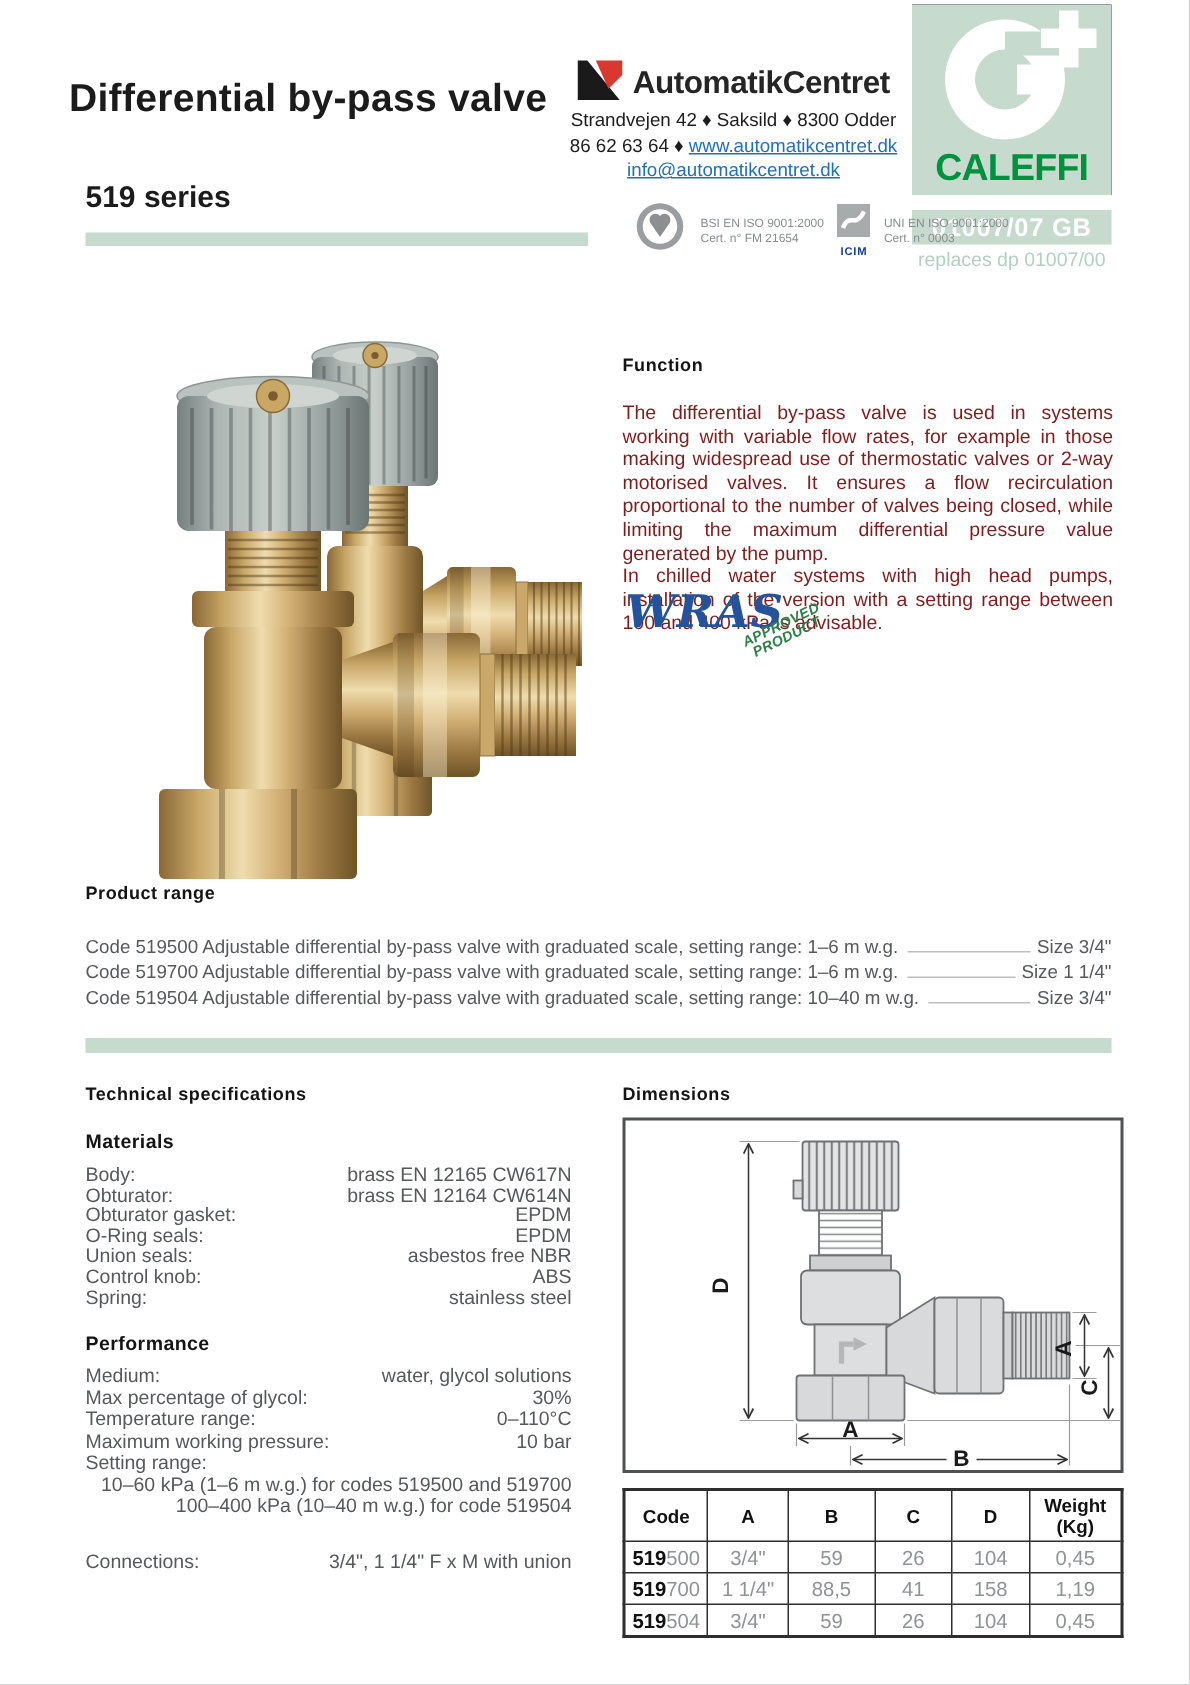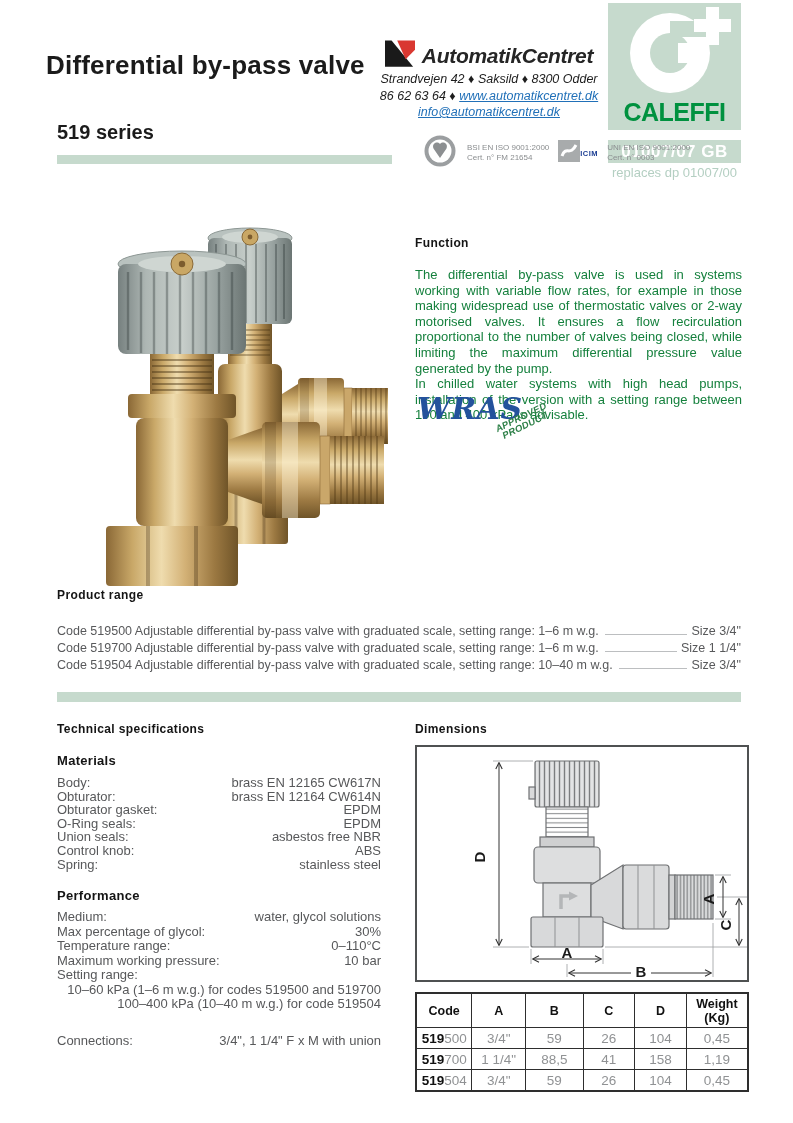--- a/index.html
+++ b/index.html
@@ -1,46 +1,46 @@
 <!DOCTYPE html>
 <html><head>
 <meta charset="utf-8">
 <style>
   * { margin:0; padding:0; box-sizing:border-box; }
   body { background:#888; font-family:"Liberation Sans", sans-serif; }
   .page { position:relative; width:793px; height:1123px; background:#fff; margin:0 auto; overflow:hidden; }
 
   
   .title { position:absolute; left:46px; top:50px; font-size:26px; font-weight:bold; color:#1b1b1b; letter-spacing:.2px; }
-  .brand { position:absolute; left:376px; top:40px; width:226px; text-align:center;font-style:italic; }
+  .brand { position:absolute; left:376px; top:40px; width:226px; text-align:center; }
   .brand-row { display:flex; align-items:center; justify-content:center; gap:7px; }
   .brand-name { font-size:21px; font-weight:600; color:#252525; letter-spacing:-.3px; }
   .brand-line { font-size:12.5px; line-height:16.5px; color:#1d1d1d; }
   a.link { color:#2170b8; text-decoration:underline; cursor:pointer; }
   .series { position:absolute; left:57px; top:121px; font-size:20px; font-weight:bold; color:#1b1b1b; }
   .bar1 { position:absolute; left:57px; top:155px; width:335px; height:9px; }
   .bar2 { position:absolute; left:57px; top:692px; width:684px; height:10px; }
   .sage { background:#c6dacd; }
 
   .certs { position:absolute; left:422px; top:133px; display:flex; align-items:center; gap:9px; }
   .cert-text { font-size:8px; line-height:10px; color:#8a8d8f; }
-  .icim-wrap { display:flex; align-items:center; }
+  .icim-wrap { display:flex; flex-direction:column; align-items:center; }
   .icim-label { font-size:7.5px; font-weight:bold; color:#1d3f94; letter-spacing:.5px; }
 
   .caleffi { position:absolute; left:608px; top:3px; width:133px; }
   .caleffi-square { position:relative; width:133px; height:127px; background:#0f172a; }
   .caleffi-name { position:absolute; bottom:3px; left:0; right:0; text-align:center; font-size:25px; font-weight:800; color:#00913f; letter-spacing:-.5px; }
   .caleffi-band { margin-top:10px; height:23px; background:#c6dacd; color:#fff; font-weight:bold; font-size:17px; text-align:center; line-height:23px; letter-spacing:.5px; }
   .caleffi-replaces { margin-top:2px; text-align:center; color:#b4cfc2; font-size:13px; }
 
   
   .photo { position:absolute; left:58px; top:208px; }
   .function { position:absolute; left:415px; top:236px; width:327px; }
   .h-small { font-size:12px; font-weight:bold; color:#141414; letter-spacing:.4px; }
-  .function p { margin-top:17px; font-size:13px; color:#15803d; line-height:15.6px; text-align:justify; }
+  .function p { margin-top:17px; font-size:13px; color:#7f1d1d; line-height:15.6px; text-align:justify; }
   .function p + p { margin-top:0; }
   .wras { position:absolute; left:417px; top:391px; width:130px; height:60px; }
   .wras-main { font-family:"DejaVu Serif", serif; font-style:italic; font-weight:bold; font-size:30px; color:#24529c; letter-spacing:.5px; }
   .wras-sub { position:absolute; left:78px; top:21px; transform:rotate(-26deg); color:#2e8048; font-size:9.5px; font-weight:bold; font-style:italic; line-height:9px; text-align:center; letter-spacing:.3px; }
 
   
   .product-range { position:absolute; left:57px; top:588px; width:684px; }
   .pr-rows { margin-top:21px; }
   .pr-row { display:flex; align-items:baseline; font-size:12.5px; color:#58595b; line-height:16.8px; }
   .leader { flex:1; border-bottom:1px solid #bcbec0; margin:0 4px 3px 6px; min-width:20px; }

